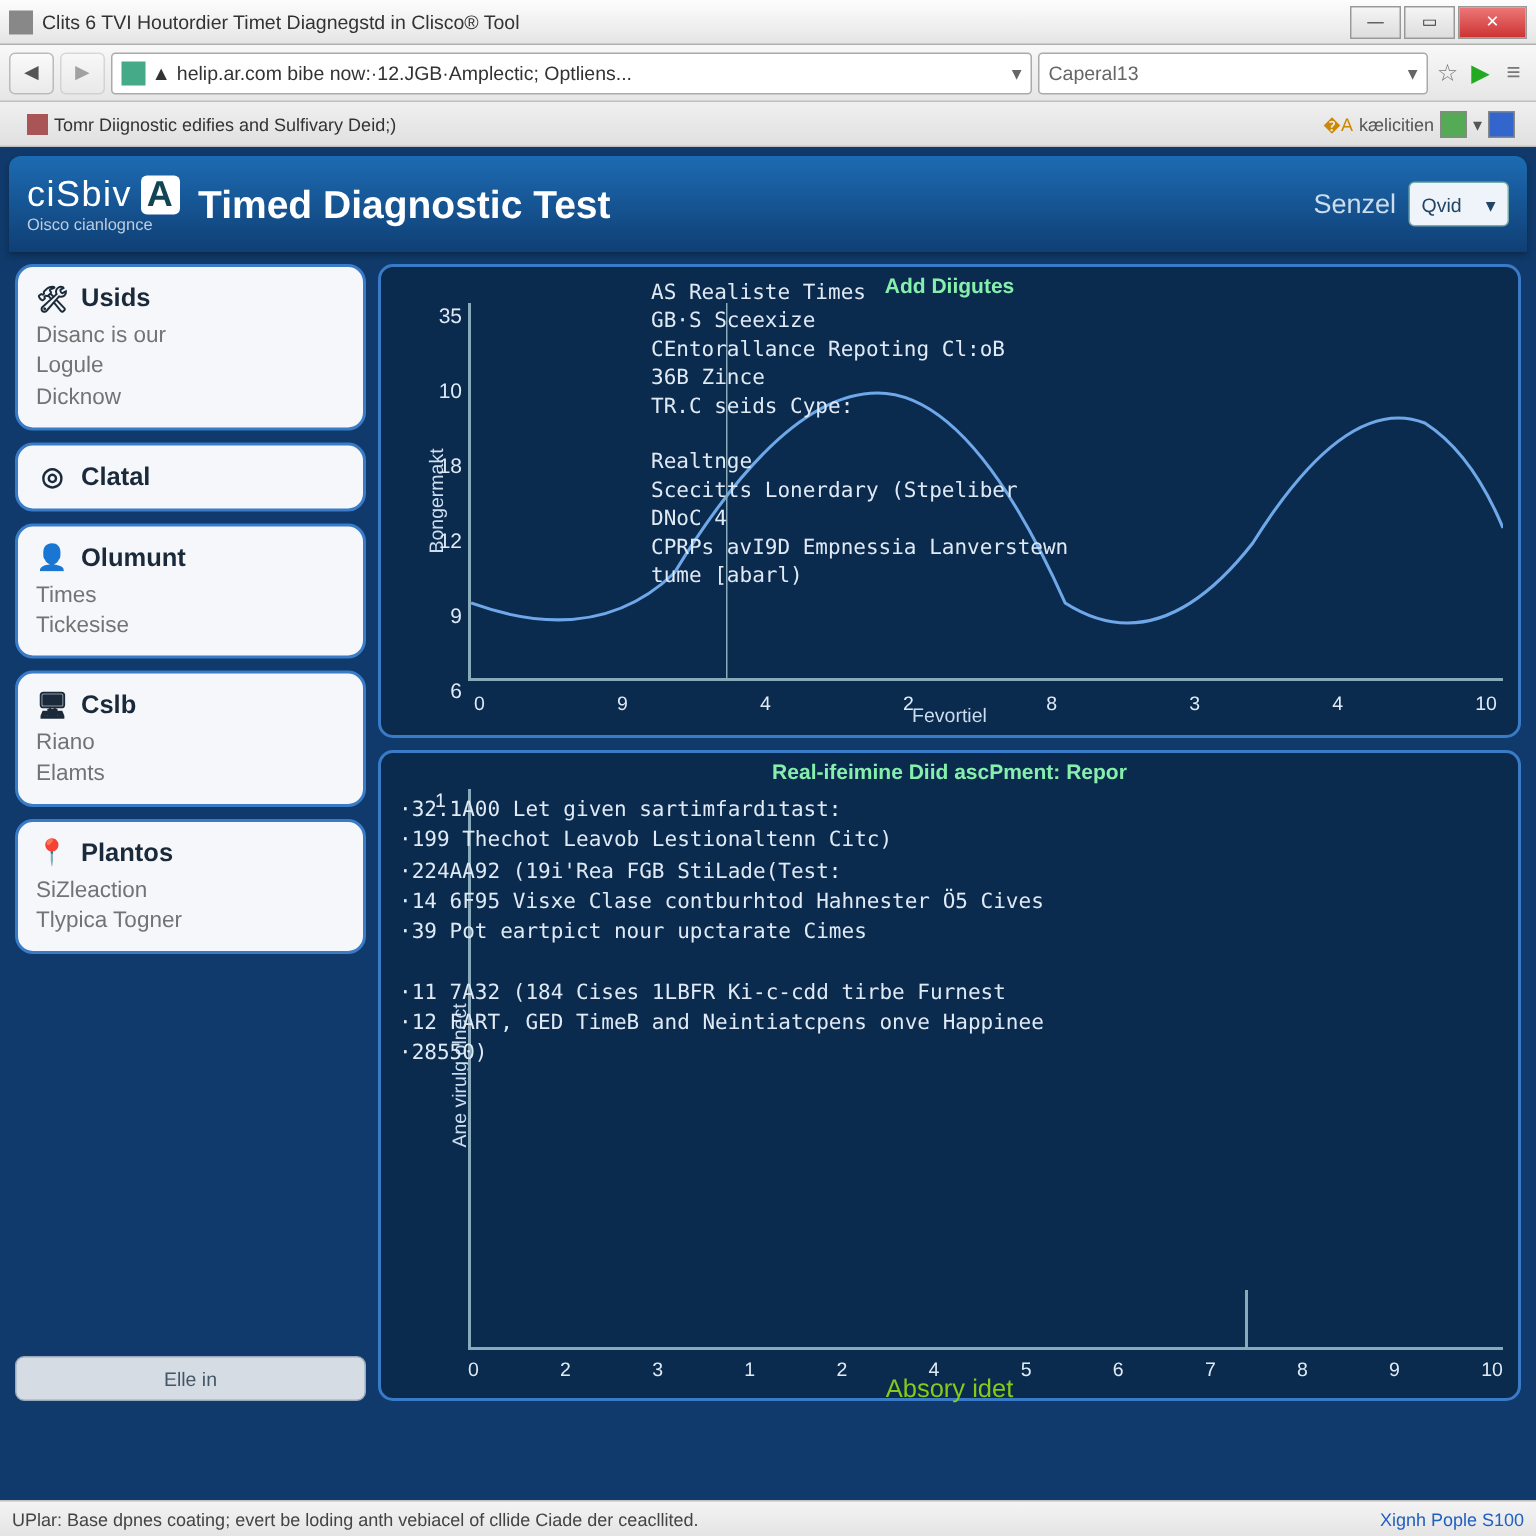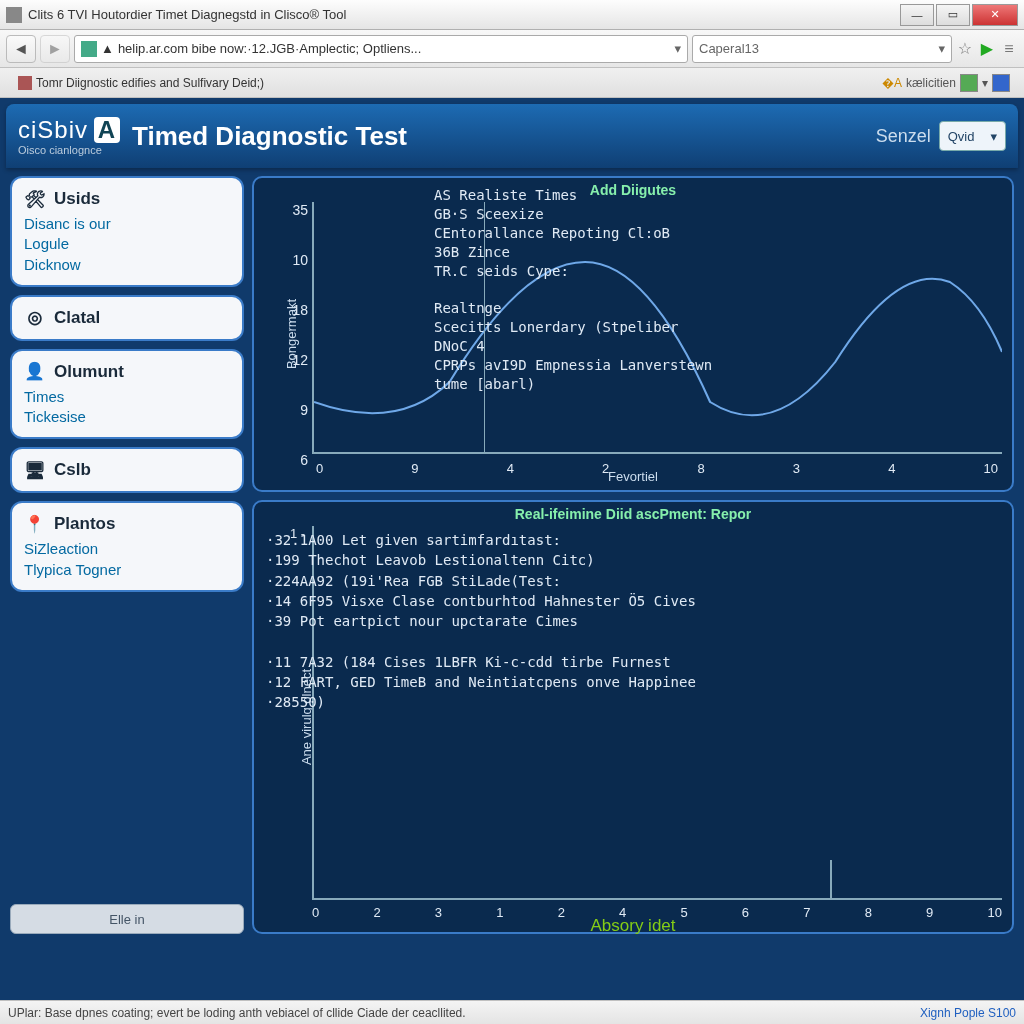--- a/index.html
+++ b/index.html
@@ -45,21 +45,21 @@
 .qvid { height:30px; padding:0 8px; background:#eef4fa; border:1px solid #7aa; border-radius:4px; display:flex; align-items:center; font-size:13px; color:#246; gap:16px; }
 
 
 .appbody { display:flex; gap:8px; padding:8px 4px 4px; height:calc(100% - 64px - 56px); }
 
 
 .sidebar { width:234px; display:flex; flex-direction:column; gap:8px; }
 .sidecard { background:#f5f7fa; border:2px solid #3a7bc8; border-radius:12px; padding:10px 12px; }
 .sidecard .row1 { display:flex; align-items:center; gap:8px; font-size:17px; font-weight:600; color:#1a2a3a; }
 .sidecard .row1 .sicon { width:22px; height:22px; display:flex; align-items:center; justify-content:center; }
-.sidecard .lines { margin-top:4px; font-size:15px; color:#0369a1; line-height:1.35; }
+.sidecard .lines { margin-top:4px; font-size:15px; color:#737373; line-height:1.35; }
 .sidebtn { background:#d5dce4; border:1px solid #9ab; border-radius:6px; height:30px; display:flex; align-items:center; justify-content:center; font-size:13px; color:#456; margin-top:auto; }
 
 
 .mainarea { flex:1; display:flex; flex-direction:column; gap:8px; }
 .panel { background:#0a2a4e; border:2px solid #3a7bc8; border-radius:10px; position:relative; }
 .panel .ptitle { position:absolute; top:4px; left:50%; transform:translateX(-50%); color:#86efac; font-size:14px; font-weight:600; }
 .p1 { height:316px; }
 .p2 { flex:1; }
 
 
@@ -182,20 +182,22 @@
             <span>Olumunt</span>
           </div>
         <div class="lines" style="white-space:pre-line">Times
 Tickesise</div>
       </div>
       <div class="sidecard">
         <div class="row1">
             <span class="sicon">🖥</span>
             <span>Cslb</span>
           </div>
+        <div class="lines" style="white-space:pre-line">Riano
+Elamts</div>
       </div>
       <div class="sidecard">
         <div class="row1">
             <span class="sicon" style="color:#c33">📍</span>
             <span>Plantos</span>
           </div>
         <div class="lines" style="white-space:pre-line">SiZleaction
 Tlypica Togner</div>
       </div>
       <div class="sidebtn">Elle in</div>

